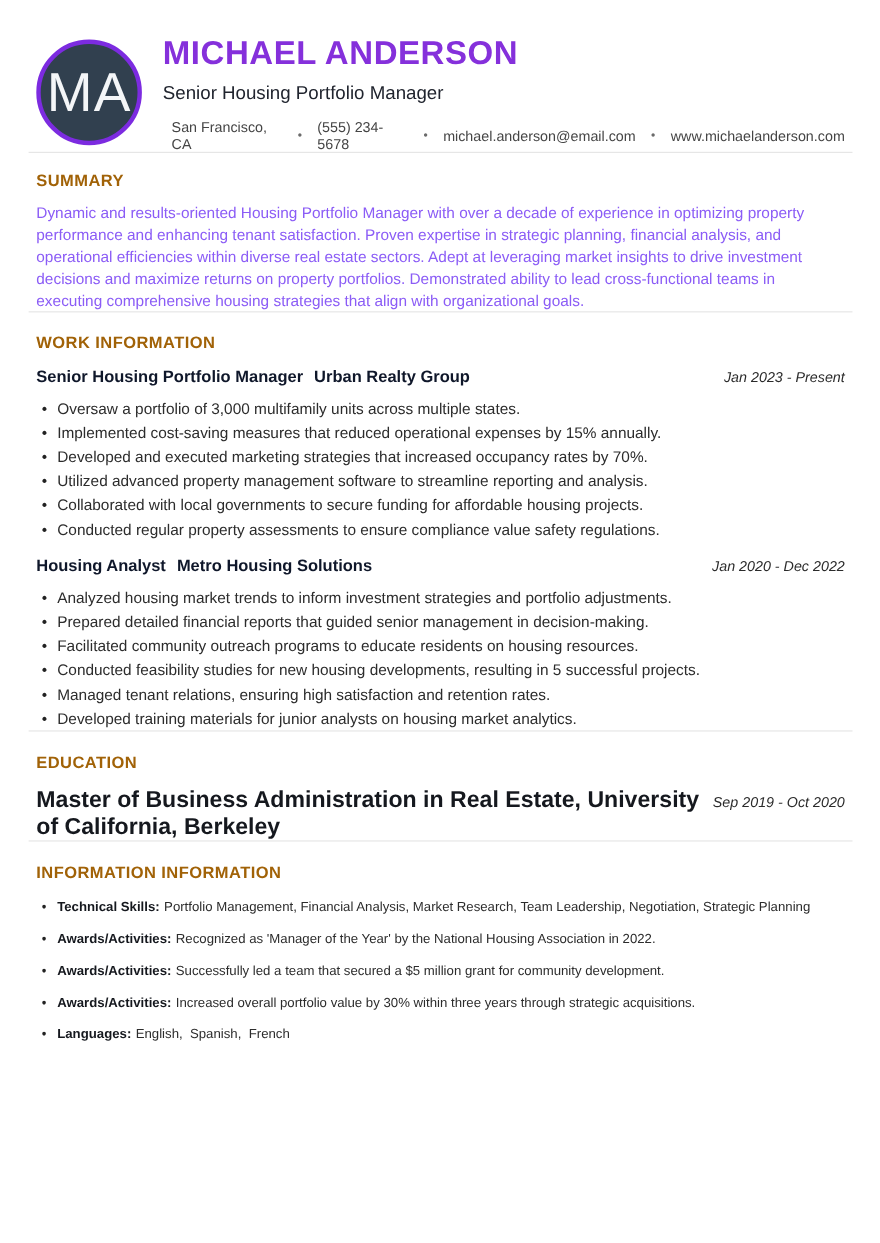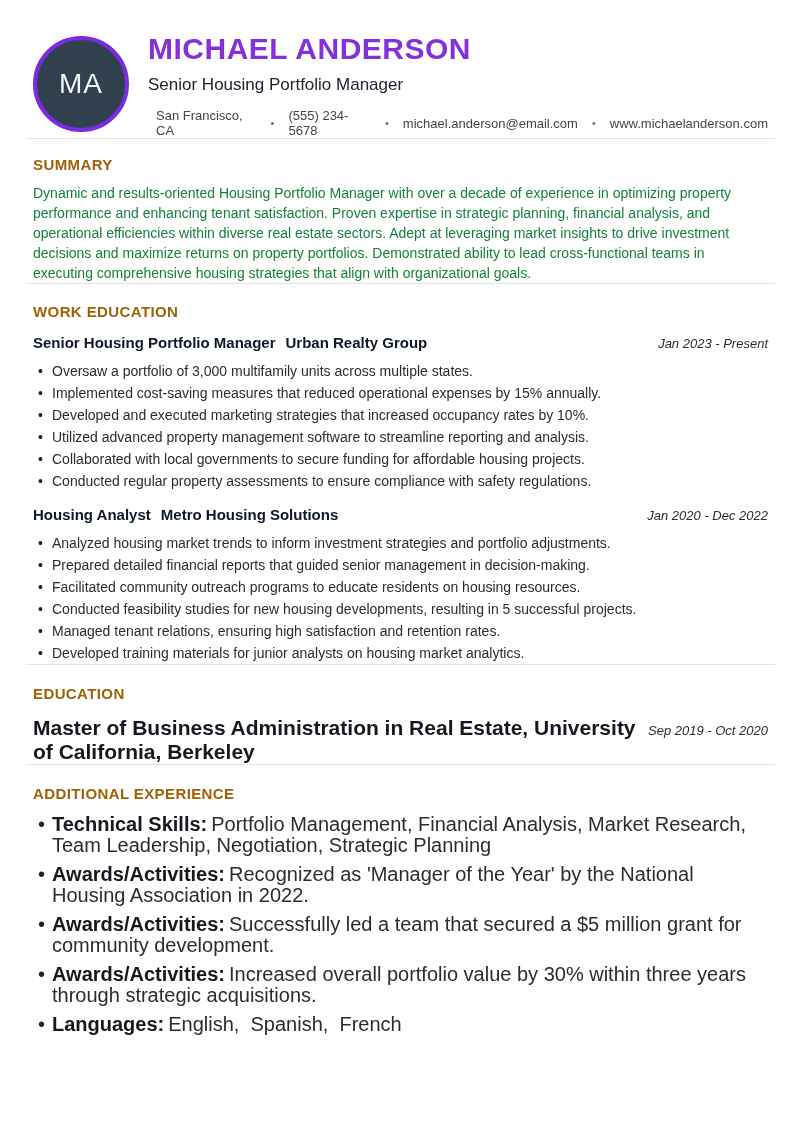--- a/index.html
+++ b/index.html
@@ -16,21 +16,21 @@
   .avatar {
     width: 96px; height: 96px;
     border-radius: 50%;
     background: #31404f;
     border: 4px solid #7c2be0;
     display: flex; align-items: center; justify-content: center;
     flex-shrink: 0;
   }
   .avatar span {
     color: #f4f6f8;
-    font-size: 28px;
+    font-size: 50px;
     font-weight: 400;
     letter-spacing: 1px;
   }
   .header-text { padding-top: 2px; }
   .candidate-name {
     font-size: 30px;
     font-weight: 800;
     letter-spacing: 0.5px;
     color: #8530db;
     margin-bottom: 9px;
@@ -74,21 +74,21 @@
   }
   .h-summary { margin-top: 17px; }
   .h-experience { margin-top: 19px; }
   .h-education { margin-top: 20px; }
   .h-additional { margin-top: 20px; }
 
   .summary-text {
     margin-top: 10px;
     font-size: 14px;
     line-height: 20px;
-    color: #15803d;
+    color: #8b5cf6;
     max-width: 736px;
   }
 
   .job { margin-top: 14px; }
   .job-head, .edu-row {
     display: flex;
     justify-content: space-between;
     align-items: baseline;
   }
   .job-title-line { font-size: 15px; font-weight: 700; color: #0f172a; }
@@ -121,21 +121,21 @@
   .edu-row { margin-top: 14px; }
   .edu-degree { font-size: 21px; font-weight: 700; color: #15181e; }
 
   ul.add-list {
     list-style: none;
     margin-top: 12px;
     padding-left: 19px;
   }
   ul.add-list li {
     position: relative;
-    font-size: 20px;
+    font-size: 12px;
     line-height: 21px;
     color: #2c2c2c;
     margin-bottom: 8px;
   }
   ul.add-list li::before {
     content: "\2022";
     position: absolute;
     left: -14px;
     color: #222222;
   }
@@ -166,36 +166,36 @@
     </div>
   </div>
 
   <hr class="divider hr-1">
 
   <div class="section-heading h-summary">SUMMARY</div>
   <p class="summary-text">Dynamic and results-oriented Housing Portfolio Manager with over a decade of experience in optimizing property performance and enhancing tenant satisfaction. Proven expertise in strategic planning, financial analysis, and operational efficiencies within diverse real estate sectors. Adept at leveraging market insights to drive investment decisions and maximize returns on property portfolios. Demonstrated ability to lead cross-functional teams in executing comprehensive housing strategies that align with organizational goals.</p>
 
   <hr class="divider hr-2">
 
-  <div class="section-heading h-experience">WORK EDUCATION</div>
+  <div class="section-heading h-experience">WORK INFORMATION</div>
 
   <div class="job">
     <div class="job-head">
       <div class="job-title-line">
         <span>Senior Housing Portfolio Manager</span><span class="job-company">Urban Realty Group</span>
       </div>
       <span class="job-dates">Jan 2023 - Present</span>
     </div>
     <ul class="bullets">
       <li>Oversaw a portfolio of 3,000 multifamily units across multiple states.</li>
       <li>Implemented cost-saving measures that reduced operational expenses by 15% annually.</li>
-      <li>Developed and executed marketing strategies that increased occupancy rates by 10%.</li>
+      <li>Developed and executed marketing strategies that increased occupancy rates by 70%.</li>
       <li>Utilized advanced property management software to streamline reporting and analysis.</li>
       <li>Collaborated with local governments to secure funding for affordable housing projects.</li>
-      <li>Conducted regular property assessments to ensure compliance with safety regulations.</li>
+      <li>Conducted regular property assessments to ensure compliance value safety regulations.</li>
     </ul>
   </div>
 
   <div class="job">
     <div class="job-head">
       <div class="job-title-line">
         <span>Housing Analyst</span><span class="job-company">Metro Housing Solutions</span>
       </div>
       <span class="job-dates">Jan 2020 - Dec 2022</span>
     </div>
@@ -212,21 +212,21 @@
   <hr class="divider hr-3">
 
   <div class="section-heading h-education">EDUCATION</div>
   <div class="edu-row">
     <span class="edu-degree">Master of Business Administration in Real Estate, University of California, Berkeley</span>
     <span class="edu-dates">Sep 2019 - Oct 2020</span>
   </div>
 
   <hr class="divider hr-4">
 
-  <div class="section-heading h-additional">ADDITIONAL EXPERIENCE</div>
+  <div class="section-heading h-additional">INFORMATION INFORMATION</div>
   <ul class="add-list">
     <li><b>Technical Skills:</b><span class="li-text">Portfolio Management, Financial Analysis, Market Research, Team Leadership, Negotiation, Strategic Planning</span></li>
     <li><b>Awards/Activities:</b><span class="li-text">Recognized as 'Manager of the Year' by the National Housing Association in 2022.</span></li>
     <li><b>Awards/Activities:</b><span class="li-text">Successfully led a team that secured a $5 million grant for community development.</span></li>
     <li><b>Awards/Activities:</b><span class="li-text">Increased overall portfolio value by 30% within three years through strategic acquisitions.</span></li>
     <li><b>Languages:</b><span class="li-text">English,  Spanish,  French</span></li>
   </ul>
 
 </div>
 

